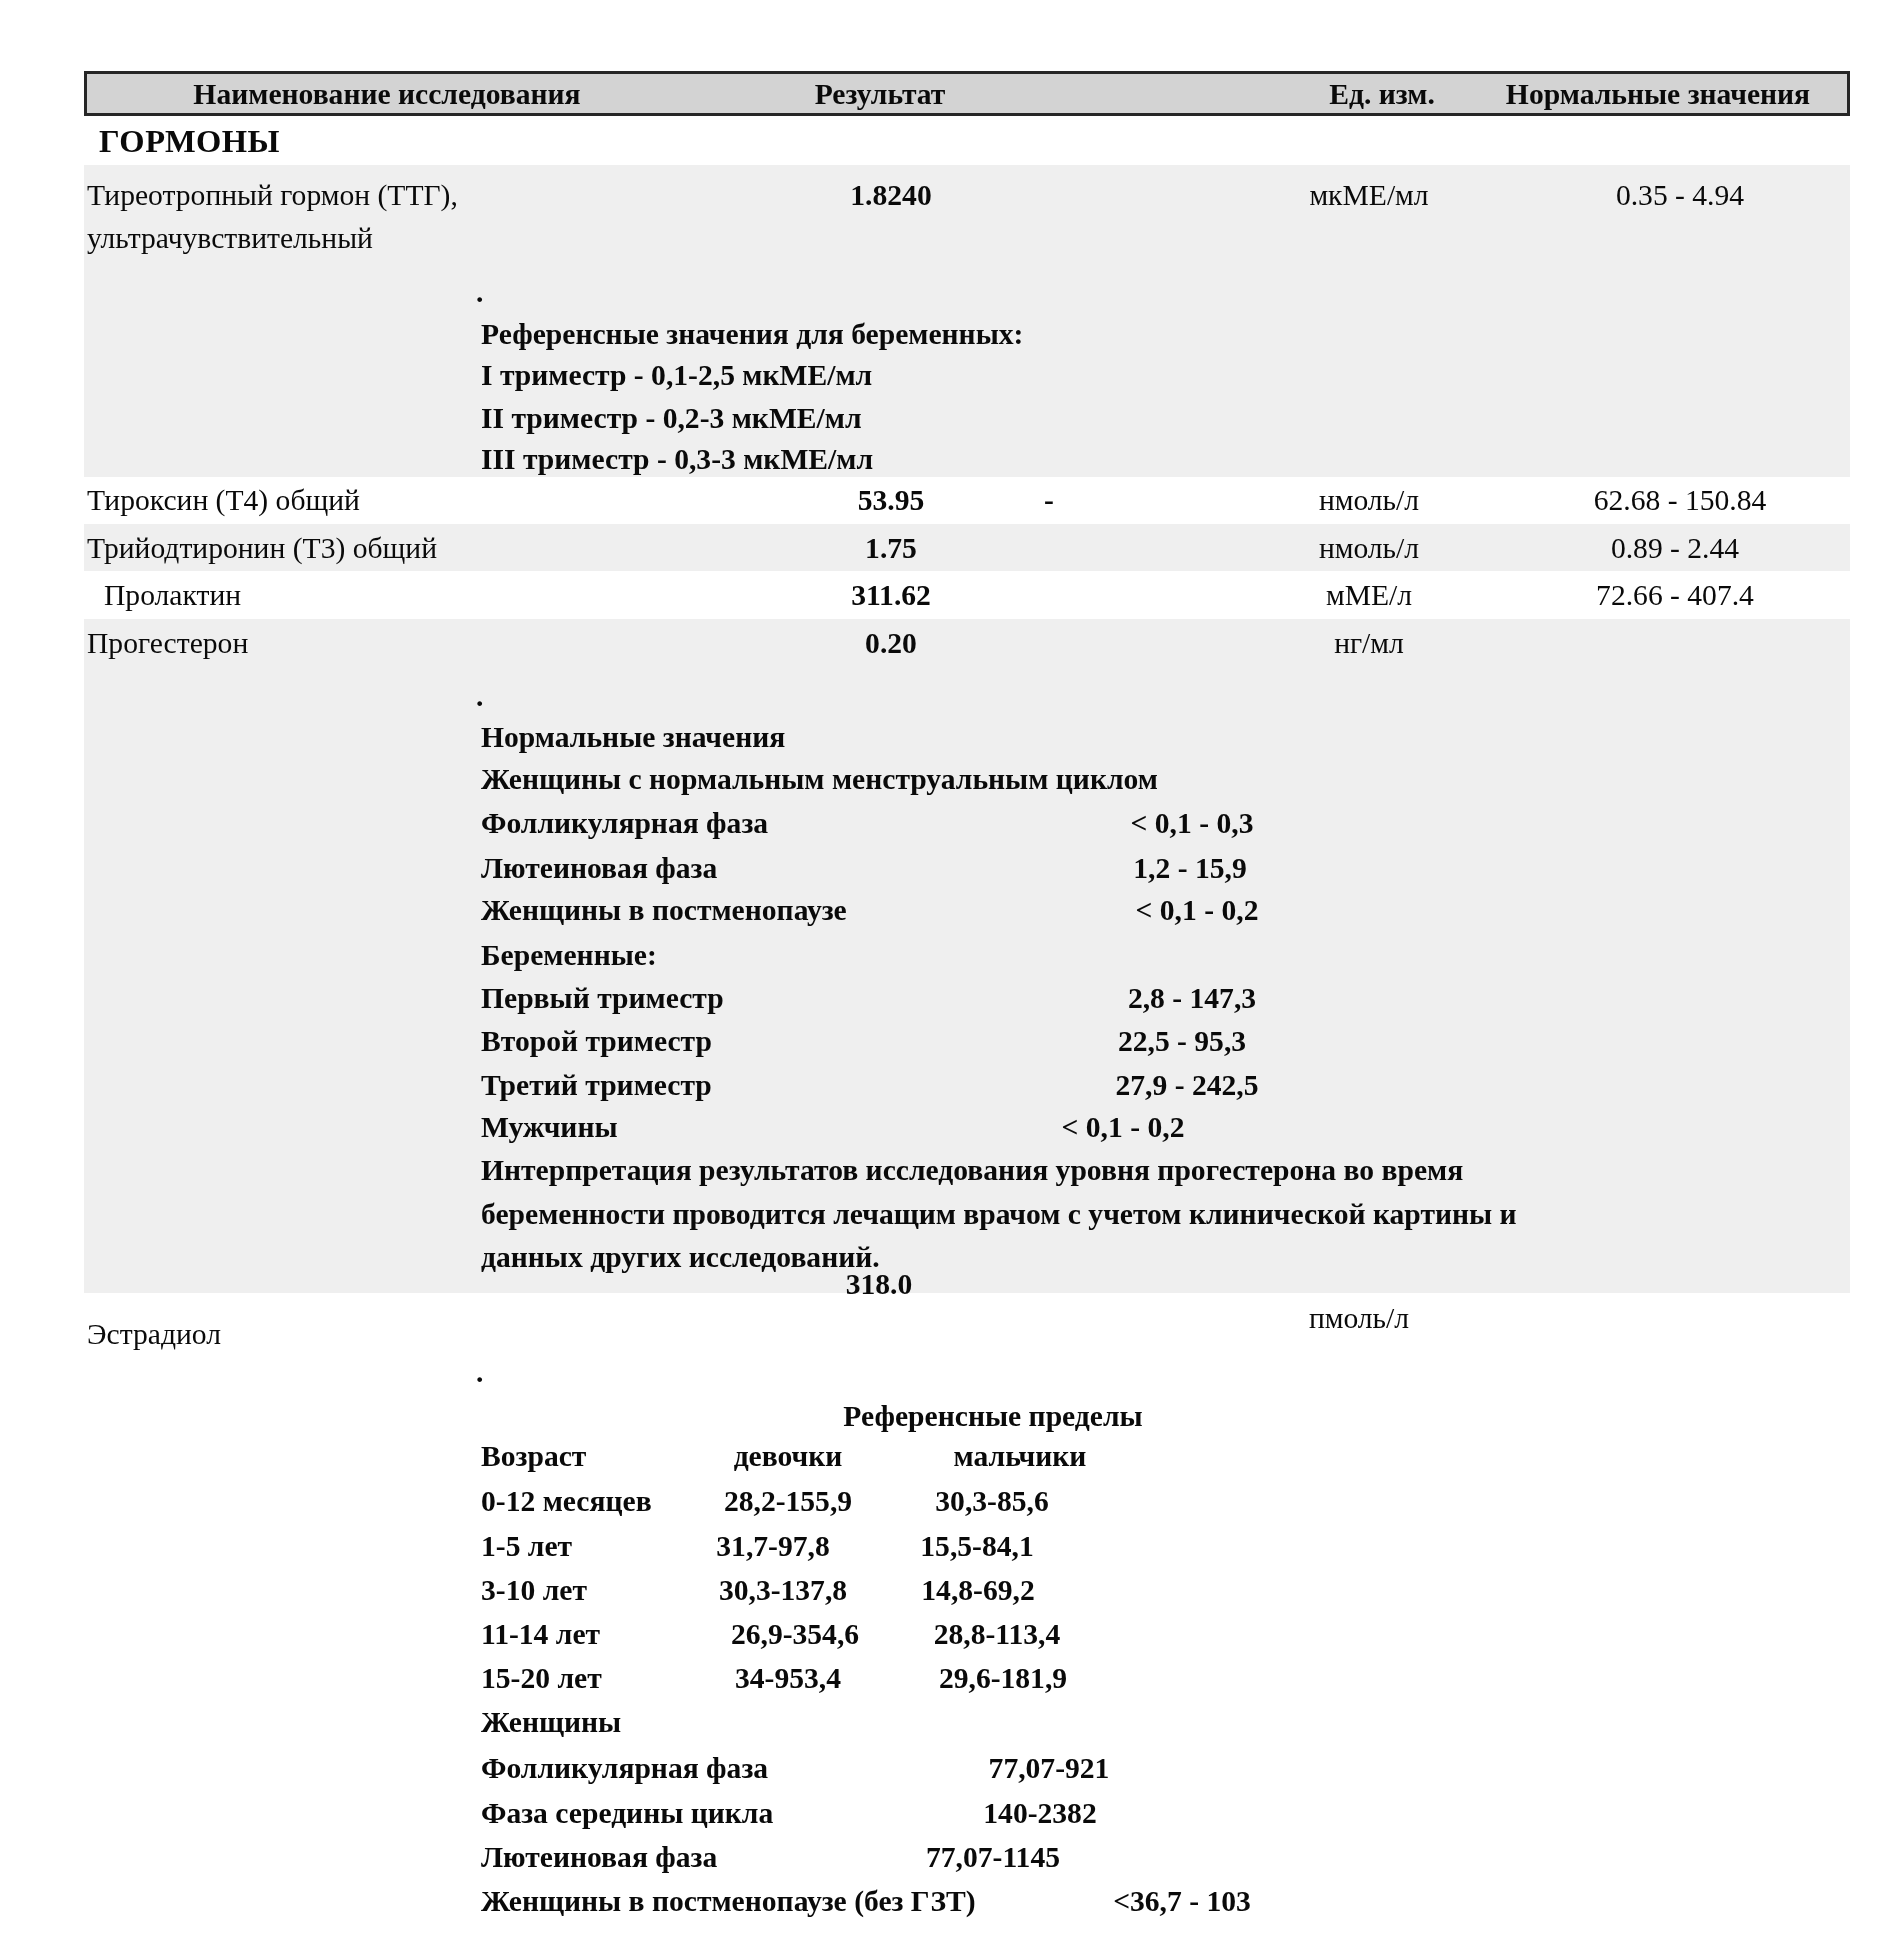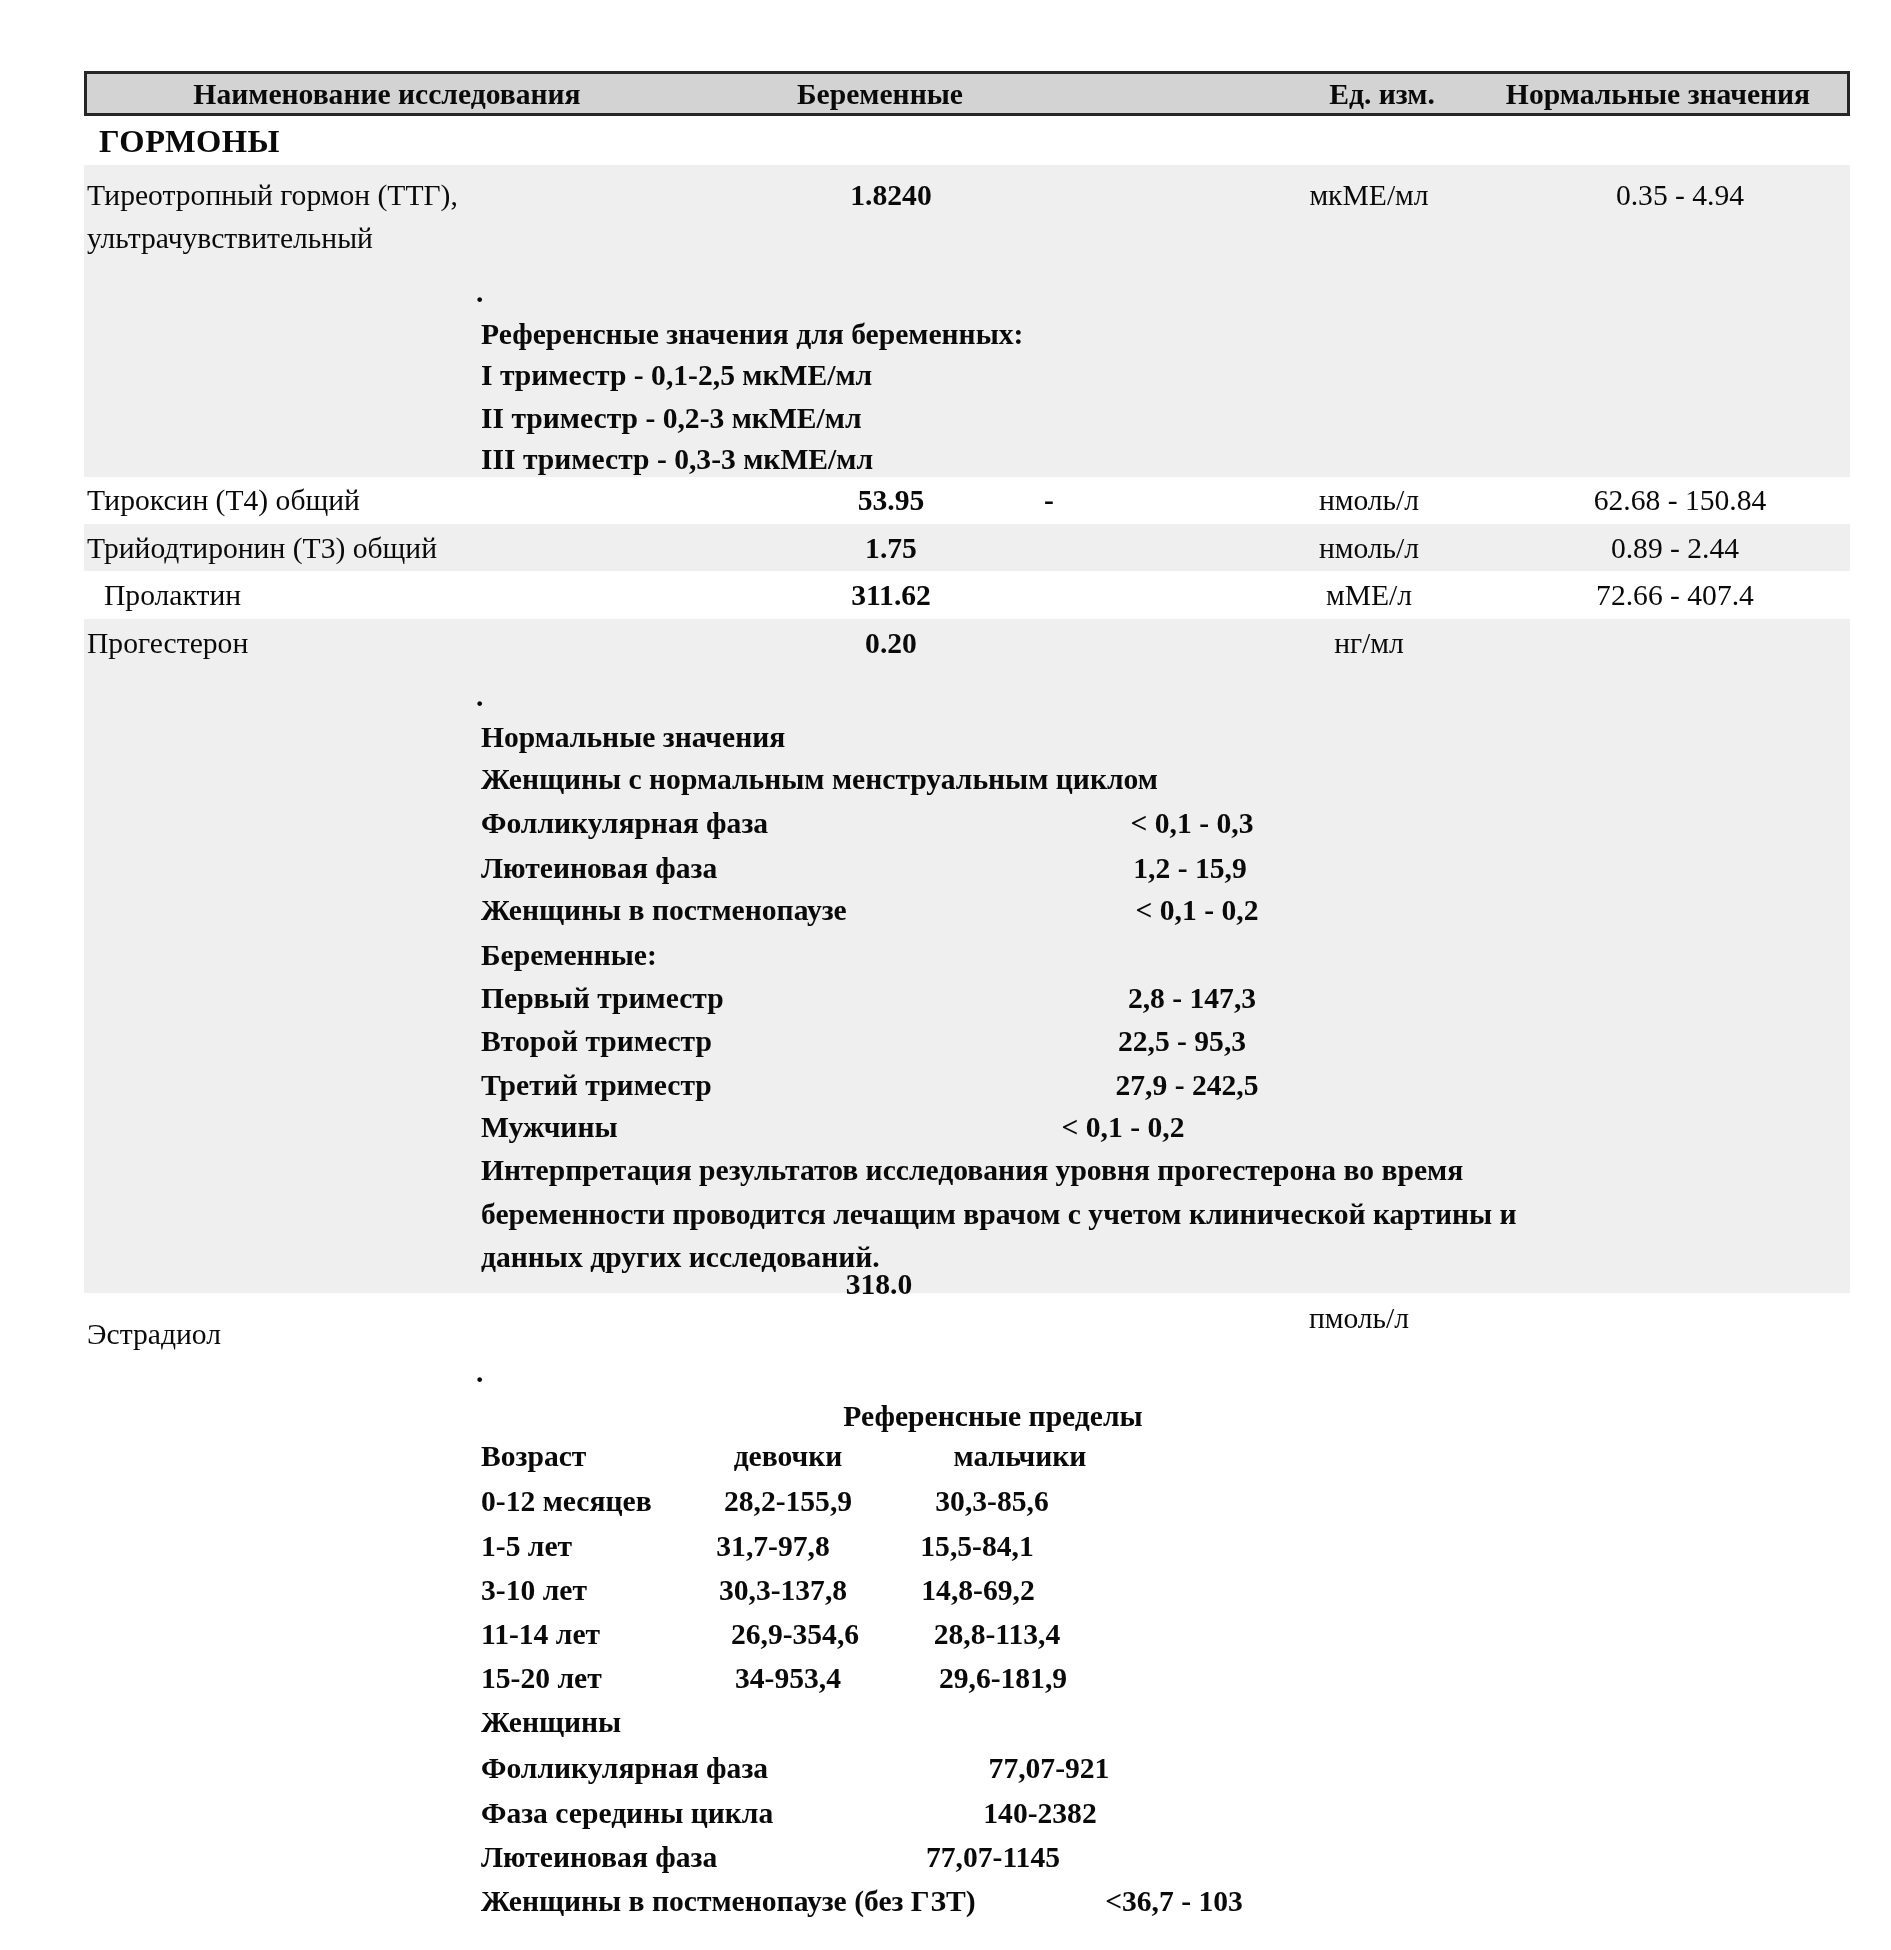--- a/index.html
+++ b/index.html
@@ -26,21 +26,21 @@
 </style>
 </head>
 <body>
 
 <div class="stripe" style="top:165px;height:312px;"></div>
 <div class="stripe" style="top:524px;height:47px;"></div>
 <div class="stripe" style="top:619px;height:674px;"></div>
 
 <div class="band">
   <span class="t c" style="left:300px;top:19.7px;">Наименование исследования</span>
-  <span class="t c" style="left:793px;top:19.7px;">Беременные</span>
+  <span class="t c" style="left:793px;top:19.7px;">Результат</span>
   <span class="t c" style="left:1295px;top:19.7px;">Ед. изм.</span>
   <span class="t c" style="left:1571px;top:19.7px;">Нормальные значения</span>
 </div>
 
 <span class="t section-title" style="left:99px;top:142px;">ГОРМОНЫ</span>
 
 <span class="t" style="left:87px;top:195px;">Тиреотропный гормон (ТТГ),</span>
 <span class="t" style="left:87px;top:238px;">ультрачувствительный</span>
 <span class="t c b" style="left:891px;top:195px;">1.8240</span>
 <span class="t c" style="left:1369px;top:195px;">мкМЕ/мл</span>
@@ -131,14 +131,14 @@
 <span class="t b" style="left:481px;top:1768px;">Фолликулярная фаза</span>
 <span class="t c b women-val-0" style="top:1768px;">77,07-921</span>
 
 <span class="t b" style="left:481px;top:1813px;">Фаза середины цикла</span>
 <span class="t c b women-val-1" style="top:1813px;">140-2382</span>
 
 <span class="t b" style="left:481px;top:1857px;">Лютеиновая фаза</span>
 <span class="t c b women-val-2" style="top:1857px;">77,07-1145</span>
 
 <span class="t b" style="left:481px;top:1901px;">Женщины в постменопаузе (без ГЗТ)</span>
-<span class="t c b women-val-3" style="top:1901px;">&lt;36,7 - 103</span>
+<span class="t c b women-val-3" style="top:1901px;margin-left:8px;">&lt;36,7 - 103</span>
 
 
 </body></html>

